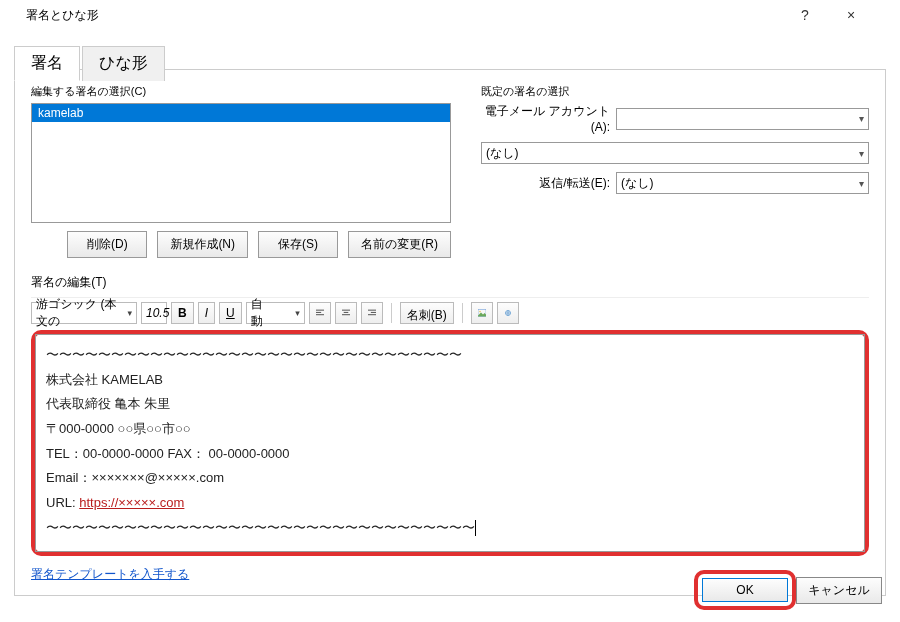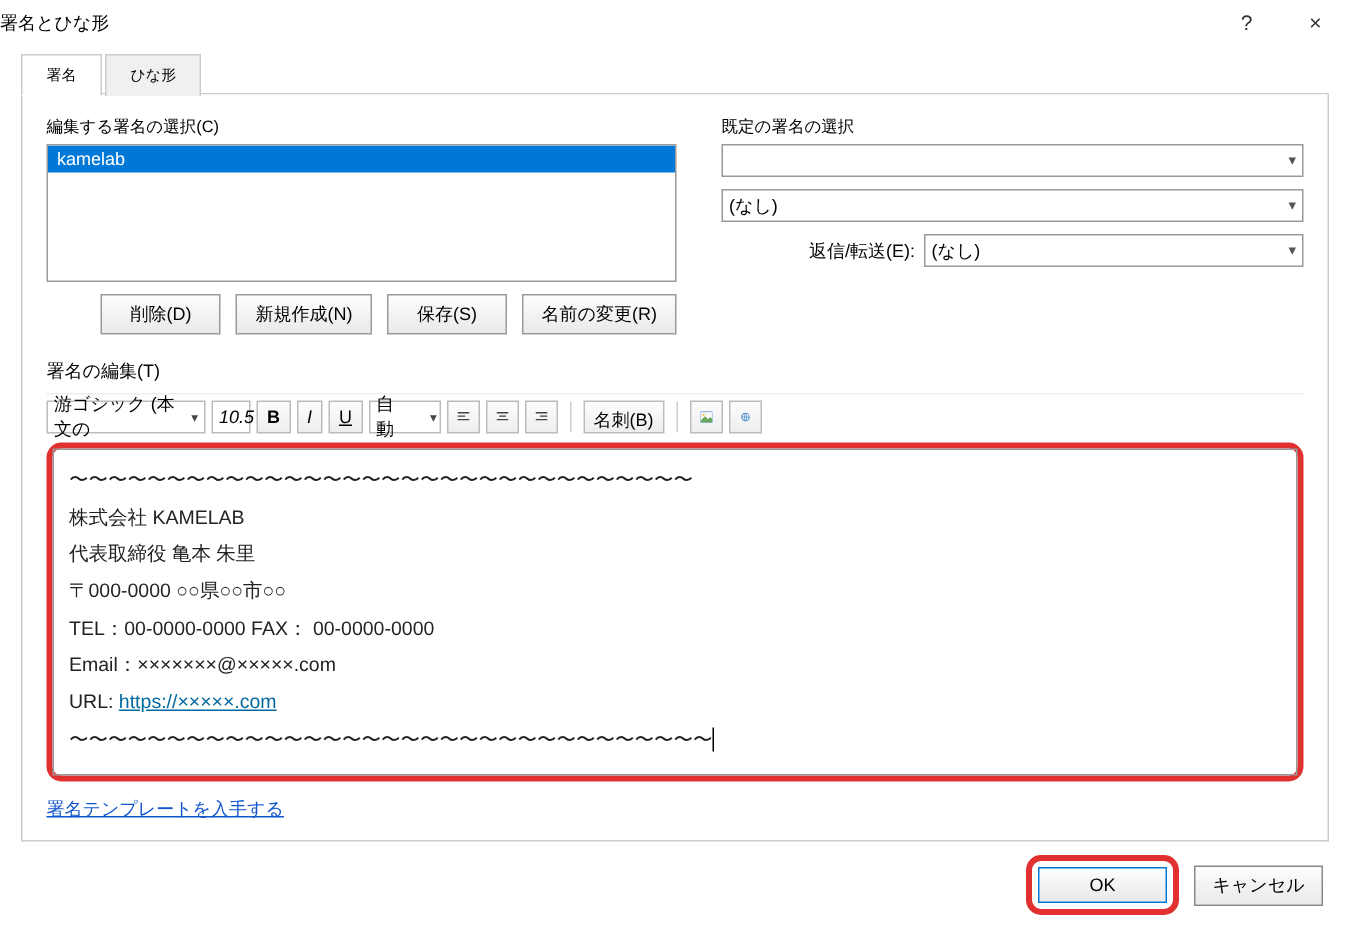--- a/index.html
+++ b/index.html
@@ -1,51 +1,51 @@
 <!DOCTYPE html>
 <html><head>
 <meta charset="utf-8">
 <style>
 * { box-sizing: border-box; margin: 0; padding: 0; font-family: "Yu Gothic UI", "Meiryo", sans-serif; }
 body { background: #fff; width: 900px; height: 622px; overflow: hidden; position: relative; }
-.titlebar { height: 30px; display: flex; align-items: center; padding: 0 0; font-size: 12px; }
+.titlebar { height: 30px; display: flex; align-items: center; padding: 0 26px; font-size: 12px; }
 .titlebar .title { flex: 1; }
 .titlebar .tcbtn { width: 46px; height: 30px; display: flex; align-items: center; justify-content: center; font-size: 14px; color: #333; }
 .body { padding: 4px 14px 0 14px; }
 .tabs { display: flex; border-bottom: 1px solid #ccc; }
-.tab { padding: 6px 16px; font-size: 10px; border: 1px solid #ccc; border-bottom: none; background: #f0f0f0; margin-right: 2px; position: relative; top: 2px; }
+.tab { padding: 6px 16px; font-size: 16px; border: 1px solid #ccc; border-bottom: none; background: #f0f0f0; margin-right: 2px; position: relative; top: 12px; }
 .tab.active { background: #fff; border-bottom: 1px solid #fff; }
 .pane { border: 1px solid #ccc; border-top: none; padding: 14px 16px 12px 16px; background: #fff; }
 .cols { display: flex; gap: 30px; }
 .left { flex: 0 0 420px; }
 .right { flex: 1; }
 .grptitle { font-size: 11px; margin-bottom: 4px; }
-.listbox { border: 1px solid #999; height: 92px; background: #fff; overflow: auto; }
+.listbox { border: 1px solid #999; height: 120px; background: #fff; overflow: auto; }
 .listitem { background: #0078d7; color: #fff; padding: 2px 6px; font-size: 12px; }
 .btnrow { display: flex; gap: 10px; margin-top: 8px; justify-content: flex-end; }
 .btn { border: 1px solid #999; background: linear-gradient(#fdfdfd,#e9e9e9); font-size: 12px; padding: 4px 12px; min-width: 80px; text-align: center; }
 .frow { display: flex; align-items: center; margin-bottom: 8px; font-size: 12px; }
 .frow label { width: 135px; text-align: right; padding-right: 6px; }
 .frow .sel { flex: 1; height: 22px; border: 1px solid #999; background: #fff; display: flex; align-items: center; justify-content: space-between; padding: 0 4px; font-size: 12px; }
 .frow .sel .chev { font-size: 10px; color: #555; }
 .editlabel { font-size: 12px; margin-top: 16px; }
 .toolbar { display: flex; align-items: center; gap: 4px; margin-top: 6px; font-size: 12px; border-top: 1px solid #eee; padding-top: 4px; flex-wrap: wrap; }
 .tbtn { border: 1px solid #bbb; background: linear-gradient(#fdfdfd,#eee); padding: 2px 6px; height: 22px; display: flex; align-items: center; justify-content: center; font-size: 12px; }
 .tsel { border: 1px solid #bbb; height: 22px; display: flex; align-items: center; padding: 0 4px; background: #fff; }
 .tsel .chev { font-size: 9px; margin-left: 4px; color: #444; }
 .tfont { width: 106px; }
 .tsize { width: 26px; font-style: italic; }
-.tauto { width: 48px; gap: 20px; }
+.tauto { width: 59px; gap: 20px; }
 .sep { width: 1px; height: 20px; background: #ccc; margin: 0 4px; }
 .editarea-wrap { border: 4px solid #e03030; border-radius: 10px; margin-top: 6px; padding: 0; }
 .editarea { border: 1px solid #999; height: 218px; overflow-y: scroll; padding: 8px 10px; font-size: 13px; line-height: 1.9; font-family: "游ゴシック", sans-serif; color: #222; position: relative; }
-.editarea .link { color: #0369a1; text-decoration: underline; text-align: right; }
+.editarea .link { color: #b91c1c; text-decoration: underline; text-align: right; }
 .cursor { display: inline-block; width: 1px; height: 16px; background: #000; vertical-align: middle; }
 .tmpl-link { color: #1155cc; text-decoration: underline; font-size: 12px; display: inline-block; margin-top: 10px; }
-.dlg-btns { position: absolute; bottom: 12px; right: 18px; display: flex; gap: 10px; align-items: center; }
+.dlg-btns { position: absolute; bottom: 12px; right: 18px; display: flex; align-items: center; }
 .ok-wrap { border: 4px solid #e03030; border-radius: 10px; padding: 4px; }
 .dlgbtn { border: 1px solid #888; background: linear-gradient(#fdfdfd,#e9e9e9); font-size: 12px; padding: 4px 0; width: 86px; text-align: center; }
 .ok-wrap .dlgbtn { border: 1px solid #0078d7; }
 .iconbtn { width: 22px; height: 22px; display: flex; align-items: center; justify-content: center; }
 .u { text-decoration: underline; }
 </style>
 </head>
 <body>
 
 <div class="titlebar">
@@ -70,20 +70,21 @@
         <div class="btnrow">
           <div class="btn">削除(D)</div>
           <div class="btn">新規作成(N)</div>
           <div class="btn">保存(S)</div>
           <div class="btn">名前の変更(R)</div>
         </div>
       </div>
       <div class="right">
         <div class="grptitle">既定の署名の選択</div>
         <div class="frow">
+          <label>電子メール アカウント(A):</label>
           <div class="sel">
             <span></span>
             <span class="chev">▾</span>
           </div>
         </div>
         <div class="frow">
           <div class="sel">
             <span>(なし)</span>
             <span class="chev">▾</span>
           </div>

